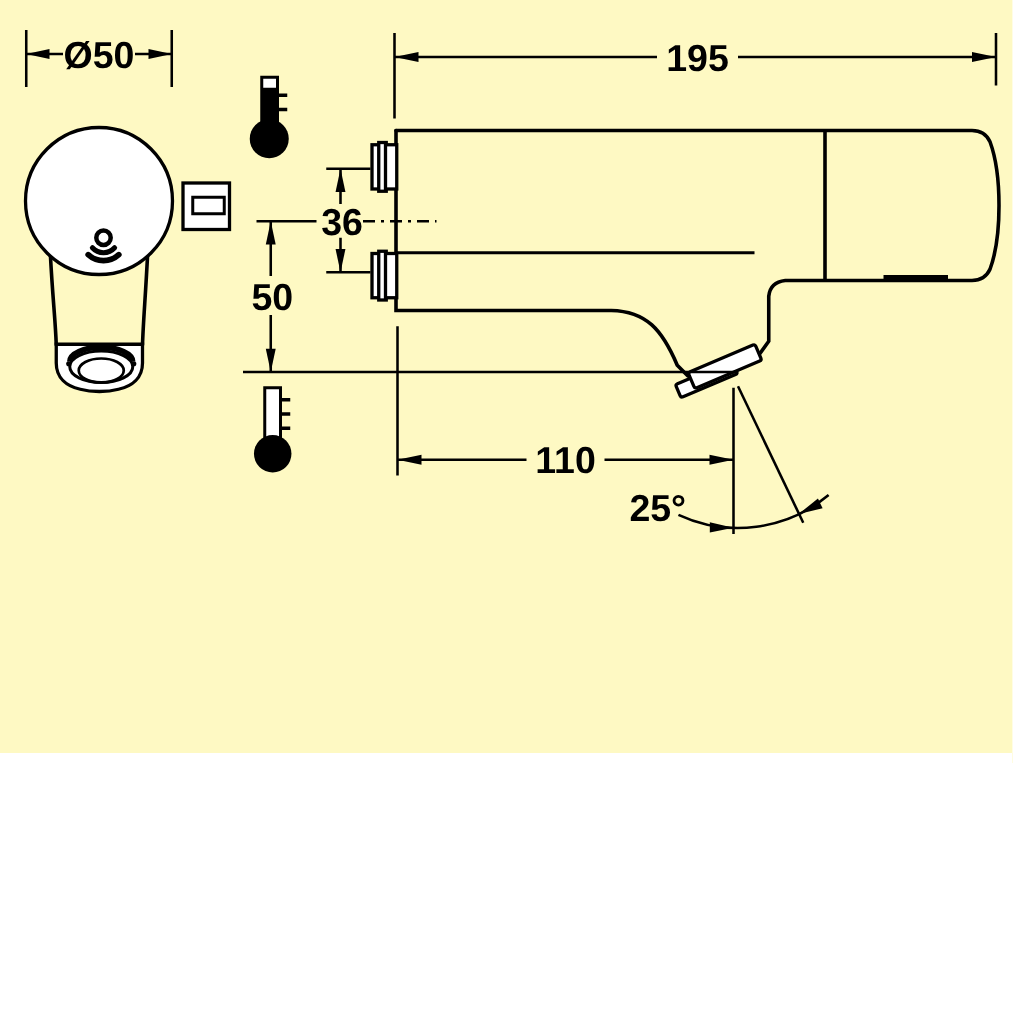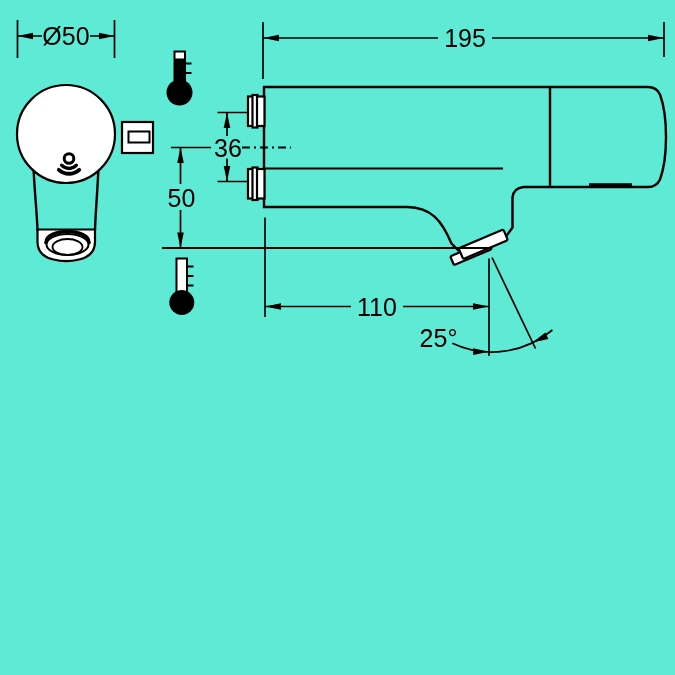--- a/index.html
+++ b/index.html
@@ -1,18 +1,19 @@
 <!DOCTYPE html>
 <html><head>
 <meta charset="utf-8">
 <style>
   html,body { margin:0; padding:0; background:#fff; }
   .canvas {
-    position:relative; width:675px; height:675px; background:#5eead4;
+    position:relative; width:675px; height:502px; background:#fef9c3;
     font-family:"Liberation Sans", sans-serif;
+    font-weight:bold;
   }
   svg { position:absolute; left:0; top:0; }
   .ln   { stroke:#000; stroke-width:2.4; fill:none; stroke-linecap:round; }
   .ln2  { stroke:#000; stroke-width:2;   fill:none; }
   .thin { stroke:#000; stroke-width:1.7; fill:none; }
   .fillw{ fill:#ffffff; stroke:#000; stroke-width:2.2; }
   .arrow{ fill:#000; stroke:none; }
   .dim-text {
     font-family:"Liberation Sans", sans-serif;
     font-size:25px; fill:#000; text-anchor:middle;

